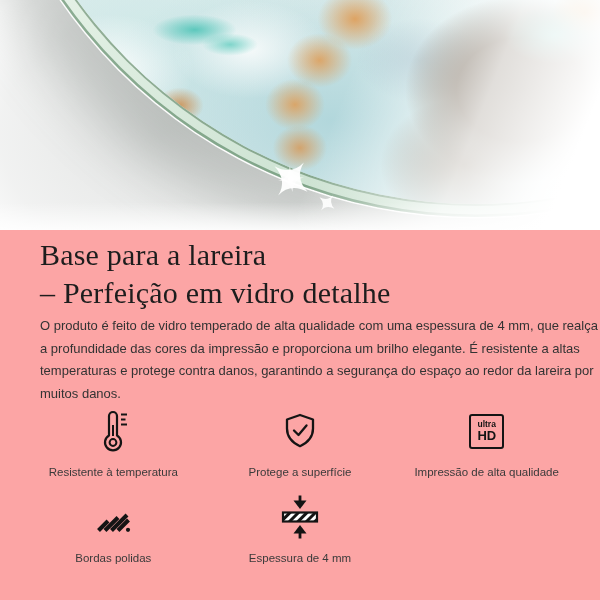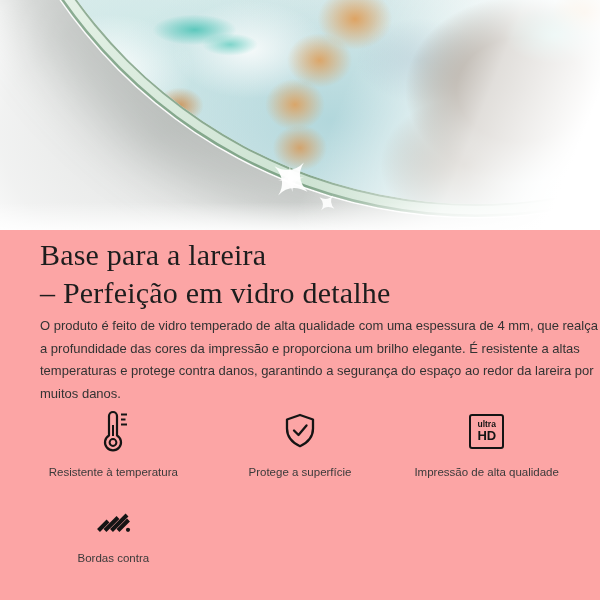--- a/index.html
+++ b/index.html
@@ -132,18 +132,36 @@
     <div class="feature">
       <div class="icon-box">
         <svg width="36" height="34" viewBox="0 0 36 34" stroke="#141414" stroke-width="4">
           <line x1="3.5" y1="30.5" x2="13" y2="21"></line>
           <line x1="10" y1="30.5" x2="23" y2="17.5"></line>
           <line x1="16.5" y1="30.5" x2="32" y2="15"></line>
           <line x1="23" y1="30.5" x2="33.5" y2="20"></line>
           <circle cx="33" cy="29.8" r="2.1" fill="#141414" stroke="none"></circle>
         </svg>
       </div>
-      <div class="flabel">Bordas contra</div>
+      <div class="flabel">Bordas polidas</div>
     </div>
 
+    <div class="feature">
+      <div class="icon-box">
+        <svg width="40" height="44" viewBox="0 0 40 44">
+          <defs>
+            <pattern id="hatch" width="6" height="6" patternUnits="userSpaceOnUse" patternTransform="rotate(45)">
+              <rect width="6" height="6" fill="#ffffff"></rect>
+              <rect width="3" height="6" fill="#141414"></rect>
+            </pattern>
+          </defs>
+          <line x1="20" y1="0.5" x2="20" y2="6" stroke="#141414" stroke-width="2.8"></line>
+          <polygon points="13.5,5.5 26.5,5.5 20,14" fill="#141414"></polygon>
+          <rect x="3" y="17.5" width="34" height="9" fill="url(#hatch)" stroke="#141414" stroke-width="2.2"></rect>
+          <polygon points="13.5,38.5 26.5,38.5 20,30" fill="#141414"></polygon>
+          <line x1="20" y1="38" x2="20" y2="43.5" stroke="#141414" stroke-width="2.8"></line>
+        </svg>
+      </div>
+      <div class="flabel">Espessura de 4 mm</div>
+    </div>
 
   </div>
 </div>
 
 </body></html>

